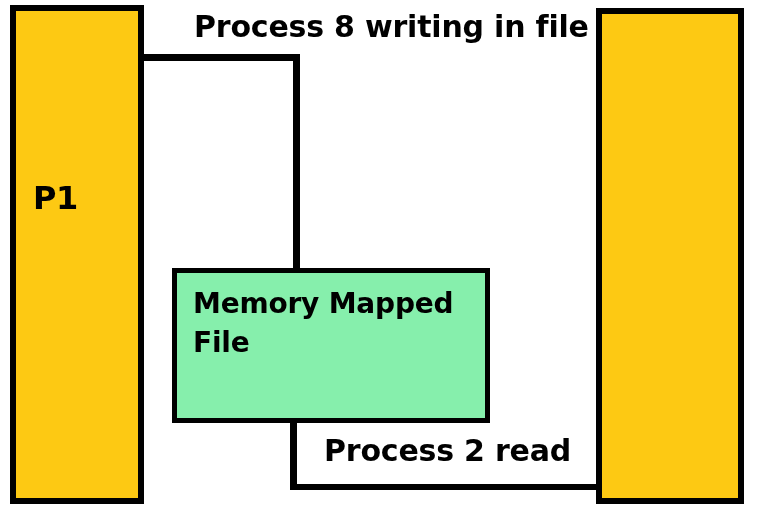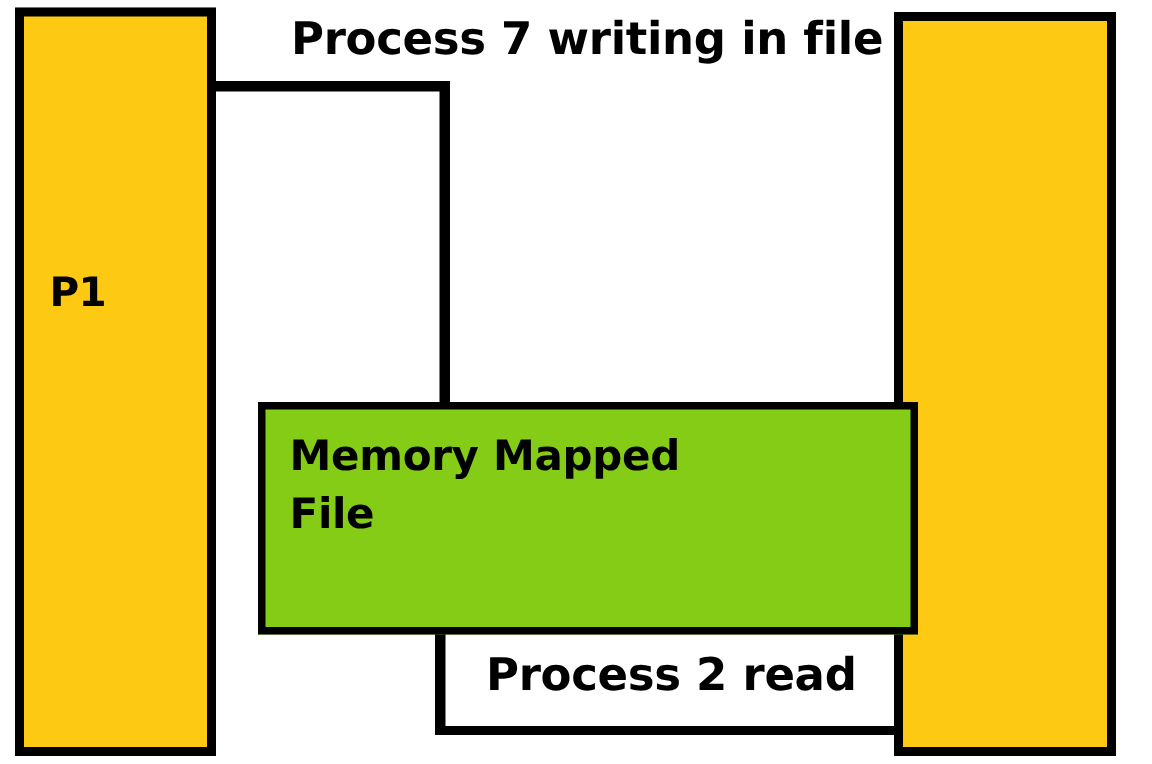--- a/index.html
+++ b/index.html
@@ -30,44 +30,44 @@
     height: 499px;
   }
   #proc-p2 {
     left: 596px;
     top: 8px;
     width: 148px;
     height: 496px;
   }
   .proc-label {
     position: absolute;
-    font-size: 27px;
+    font-size: 32px;
     font-weight: bold;
     color: #000000;
     letter-spacing: -0.5px;
     line-height: 1;
     white-space: nowrap;
   }
   #proc-p1-label {
     left: 33px;
     top: 182px;
   }
   #proc-p2-label {
     left: 633px;
     top: 287px;
   }
 
   
   #mmf-box {
     position: absolute;
     left: 172px;
     top: 268px;
-    width: 440px;
+    width: 318px;
     height: 155px;
-    background: #84cc16;
+    background: #86efac;
     border: 5px solid #000000;
     box-sizing: border-box;
     padding-left: 48px;
   }
   #mmf-label {
     position: absolute;
     left: 16px;
     top: 12px;
     width: 320px;
     font-size: 28px;
@@ -141,16 +141,16 @@
   <div class="conn" id="write-h-seg"></div>
   <div class="conn" id="write-v-seg"></div>
 
   <div class="conn" id="read-v-seg"></div>
   <div class="conn" id="read-h-seg"></div>
 
   <div id="mmf-box">
     <div id="mmf-label">Memory Mapped File</div>
   </div>
 
-  <div class="caption" id="caption-write">Process 7 writing in file</div>
+  <div class="caption" id="caption-write">Process 8 writing in file</div>
   <div class="caption" id="caption-read">Process 2 read</div>
 
 </div>
 
 </body></html>

